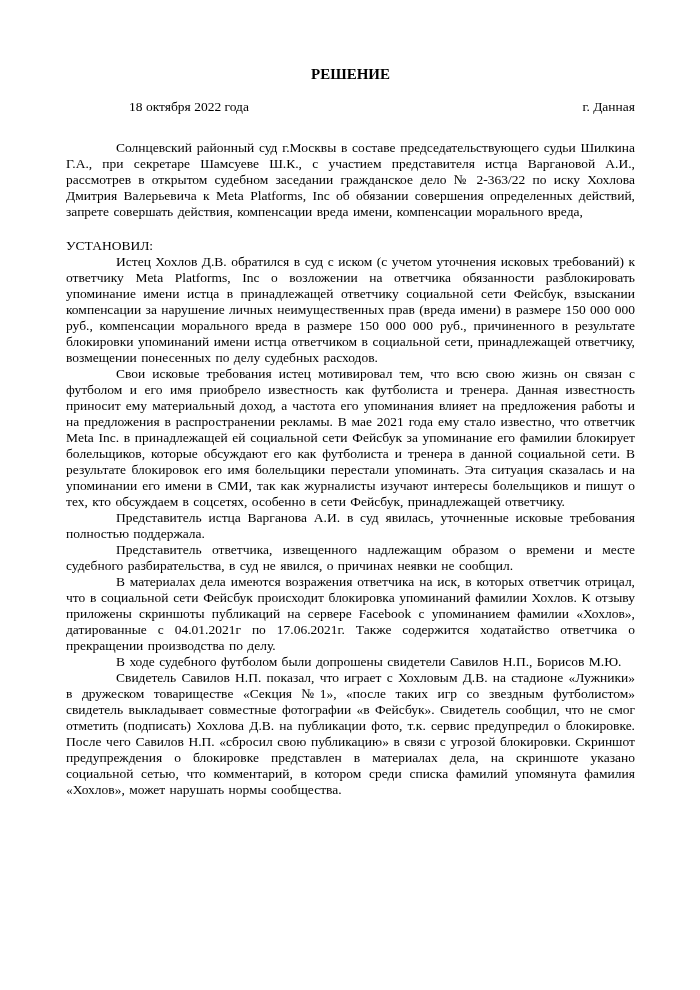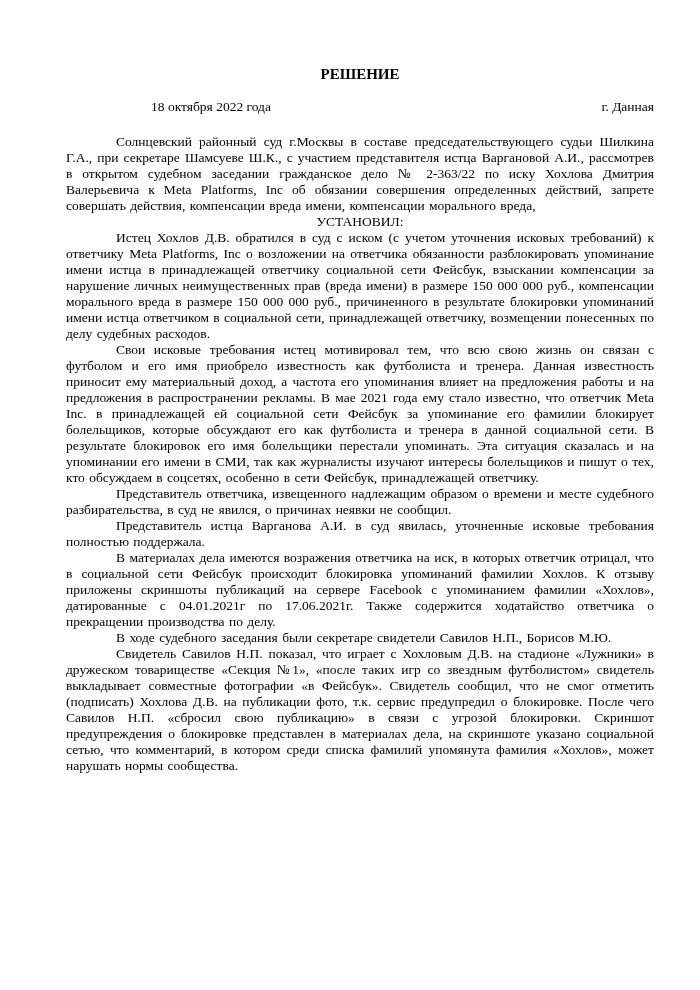--- a/index.html
+++ b/index.html
@@ -10,51 +10,52 @@
   .page {
     position: relative;
     width: 700px;
     height: 990px;
     box-sizing: border-box;
     background: #ffffff;
     color: #000000;
     font-family: "Liberation Serif", "DejaVu Serif", serif;
     font-size: 13.5px;
     line-height: 16px;
-    padding: 66px 46px 0 66px;
+    padding: 66px 65px 0 66px;
     overflow: hidden;
   }
   .doc-title {
     text-align: center;
     font-weight: bold;
     font-size: 15px;
     line-height: 16px;
   }
   .date-row {
     display: flex;
     justify-content: space-between;
     margin-top: 17px;
     line-height: 16px;
   }
   .date-row .date-cell {
-    margin-left: 85px;
+    margin-left: 63px;
   }
   .section-heading {
-    text-align: center;
+    text-align: left;
+    margin-top: 18px;
     line-height: 16px;
   }
   p.para {
     margin: 0;
     padding: 0;
     text-align: justify;
     text-indent: 50px;
     word-spacing: 1px;
   }
   p.intro {
-    margin-top: 19px;
+    margin-top: 25px;
   }
 </style>
 </head>
 <body>
 
 <div class="page">
 
   <div class="doc-title">РЕШЕНИЕ</div>
 
 
@@ -64,24 +65,24 @@
   </div>
 
   <p class="para intro">Солнцевский районный суд г.Москвы в составе председательствующего судьи Шилкина Г.А., при секретаре Шамсуеве Ш.К., с участием представителя истца Варгановой А.И., рассмотрев в открытом судебном заседании гражданское дело № 2-363/22 по иску Хохлова Дмитрия Валерьевича к Meta Platforms, Inc об обязании совершения определенных действий, запрете совершать действия, компенсации вреда имени, компенсации морального вреда,</p>
 
   <div class="section-heading">УСТАНОВИЛ:</div>
 
   <p class="para">Истец Хохлов Д.В. обратился в суд с иском (с учетом уточнения исковых требований) к ответчику Meta Platforms, Inc о возложении на ответчика обязанности разблокировать упоминание имени истца в принадлежащей ответчику социальной сети Фейсбук, взыскании компенсации за нарушение личных неимущественных прав (вреда имени) в размере 150 000 000 руб., компенсации морального вреда в размере 150 000 000 руб., причиненного в результате блокировки упоминаний имени истца ответчиком в социальной сети, принадлежащей ответчику, возмещении понесенных по делу судебных расходов.</p>
 
   <p class="para">Свои исковые требования истец мотивировал тем, что всю свою жизнь он связан с футболом и его имя приобрело известность как футболиста и тренера. Данная известность приносит ему материальный доход, а частота его упоминания влияет на предложения работы и на предложения в распространении рекламы. В мае 2021 года ему стало известно, что ответчик Meta Inc. в принадлежащей ей социальной сети Фейсбук за упоминание его фамилии блокирует болельщиков, которые обсуждают его как футболиста и тренера в данной социальной сети. В результате блокировок его имя болельщики перестали упоминать. Эта ситуация сказалась и на упоминании его имени в СМИ, так как журналисты изучают интересы болельщиков и пишут о тех, кто обсуждаем в соцсетях, особенно в сети Фейсбук, принадлежащей ответчику.</p>
 
+  <p class="para">Представитель истца Варганова А.И. в суд явилась, уточненные исковые требования полностью поддержала.</p>
+
   <p class="para">Представитель ответчика, извещенного надлежащим образом о времени и месте судебного разбирательства, в суд не явился, о причинах неявки не сообщил.</p>
-
-  <p class="para">Представитель истца Варганова А.И. в суд явилась, уточненные исковые требования полностью поддержала.</p>
 
   <p class="para">В материалах дела имеются возражения ответчика на иск, в которых ответчик отрицал, что в социальной сети Фейсбук происходит блокировка упоминаний фамилии Хохлов. К отзыву приложены скриншоты публикаций на сервере Facebook с упоминанием фамилии «Хохлов», датированные с 04.01.2021г по 17.06.2021г. Также содержится ходатайство ответчика о прекращении производства по делу.</p>
 
-  <p class="para">В ходе судебного заседания были секретаре свидетели Савилов Н.П., Борисов М.Ю.</p>
+  <p class="para">В ходе судебного футболом были допрошены свидетели Савилов Н.П., Борисов М.Ю.</p>
 
   <p class="para">Свидетель Савилов Н.П. показал, что играет с Хохловым Д.В. на стадионе «Лужники» в дружеском товариществе «Секция №1», «после таких игр со звездным футболистом» свидетель выкладывает совместные фотографии «в Фейсбук». Свидетель сообщил, что не смог отметить (подписать) Хохлова Д.В. на публикации фото, т.к. сервис предупредил о блокировке. После чего Савилов Н.П. «сбросил свою публикацию» в связи с угрозой блокировки. Скриншот предупреждения о блокировке представлен в материалах дела, на скриншоте указано социальной сетью, что комментарий, в котором среди списка фамилий упомянута фамилия «Хохлов», может нарушать нормы сообщества.</p>
 
 
 </div>
 
 </body></html>

